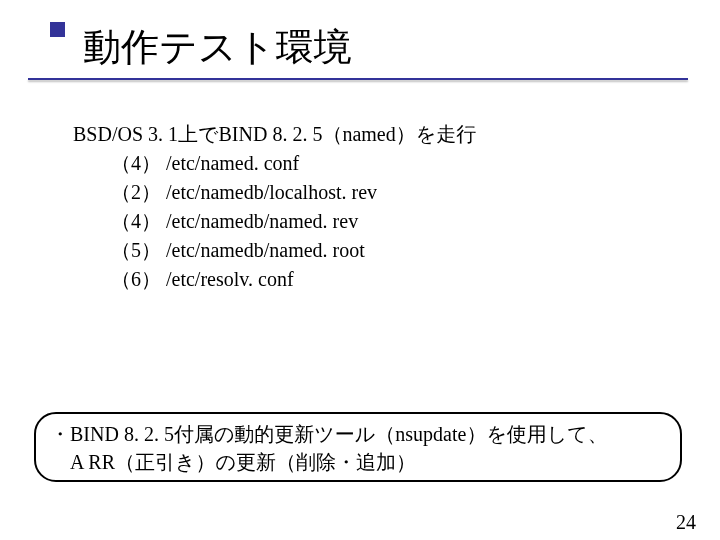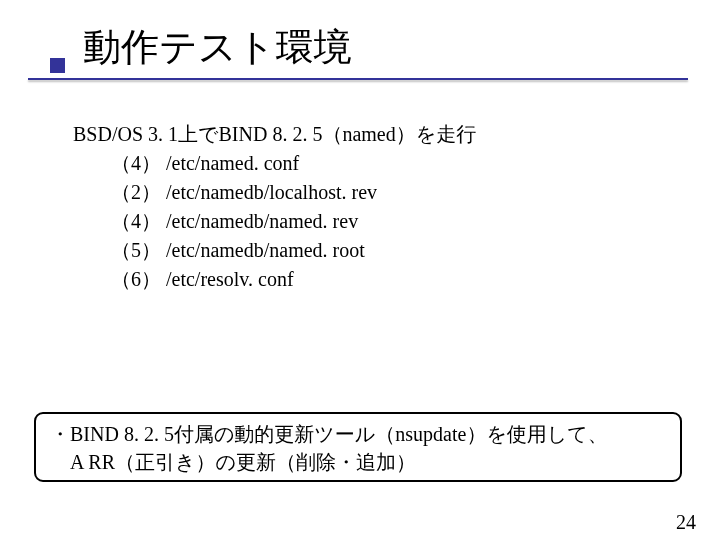--- a/index.html
+++ b/index.html
@@ -16,21 +16,21 @@
     width: 720px;
     height: 540px;
     position: relative;
     box-sizing: border-box;
   }
   .title-block {
     position: absolute;
     top: 22px;
     left: 50px;
     display: flex;
-    align-items: flex-end;
+    align-items: flex-start;
     font-family: Liberation Serif, serif;
   }
   .title-bullet {
     width: 15px;
     height: 15px;
     background: #333399;
     margin-right: 18px;
     flex: 0 0 auto;
   }
   .title-text {
@@ -61,21 +61,21 @@
   .sub1 { margin-left: 14px; }
   .sub2 { margin-left: 38px; }
   .sub3 { margin-left: 20px; white-space: nowrap; }
   .box {
     position: absolute;
     left: 34px;
     top: 412px;
     width: 648px;
     height: 70px;
     border: 2px solid #000;
-    border-radius: 9px;
+    border-radius: 22px;
     padding: 6px 14px 4px 14px;
     box-sizing: border-box;
     font-family: "Times New Roman", "MS PMincho", serif;
     font-size: 20px;
     line-height: 1.4;
   }
   .pagenum {
     position: absolute;
     right: 24px;
     bottom: 6px;

